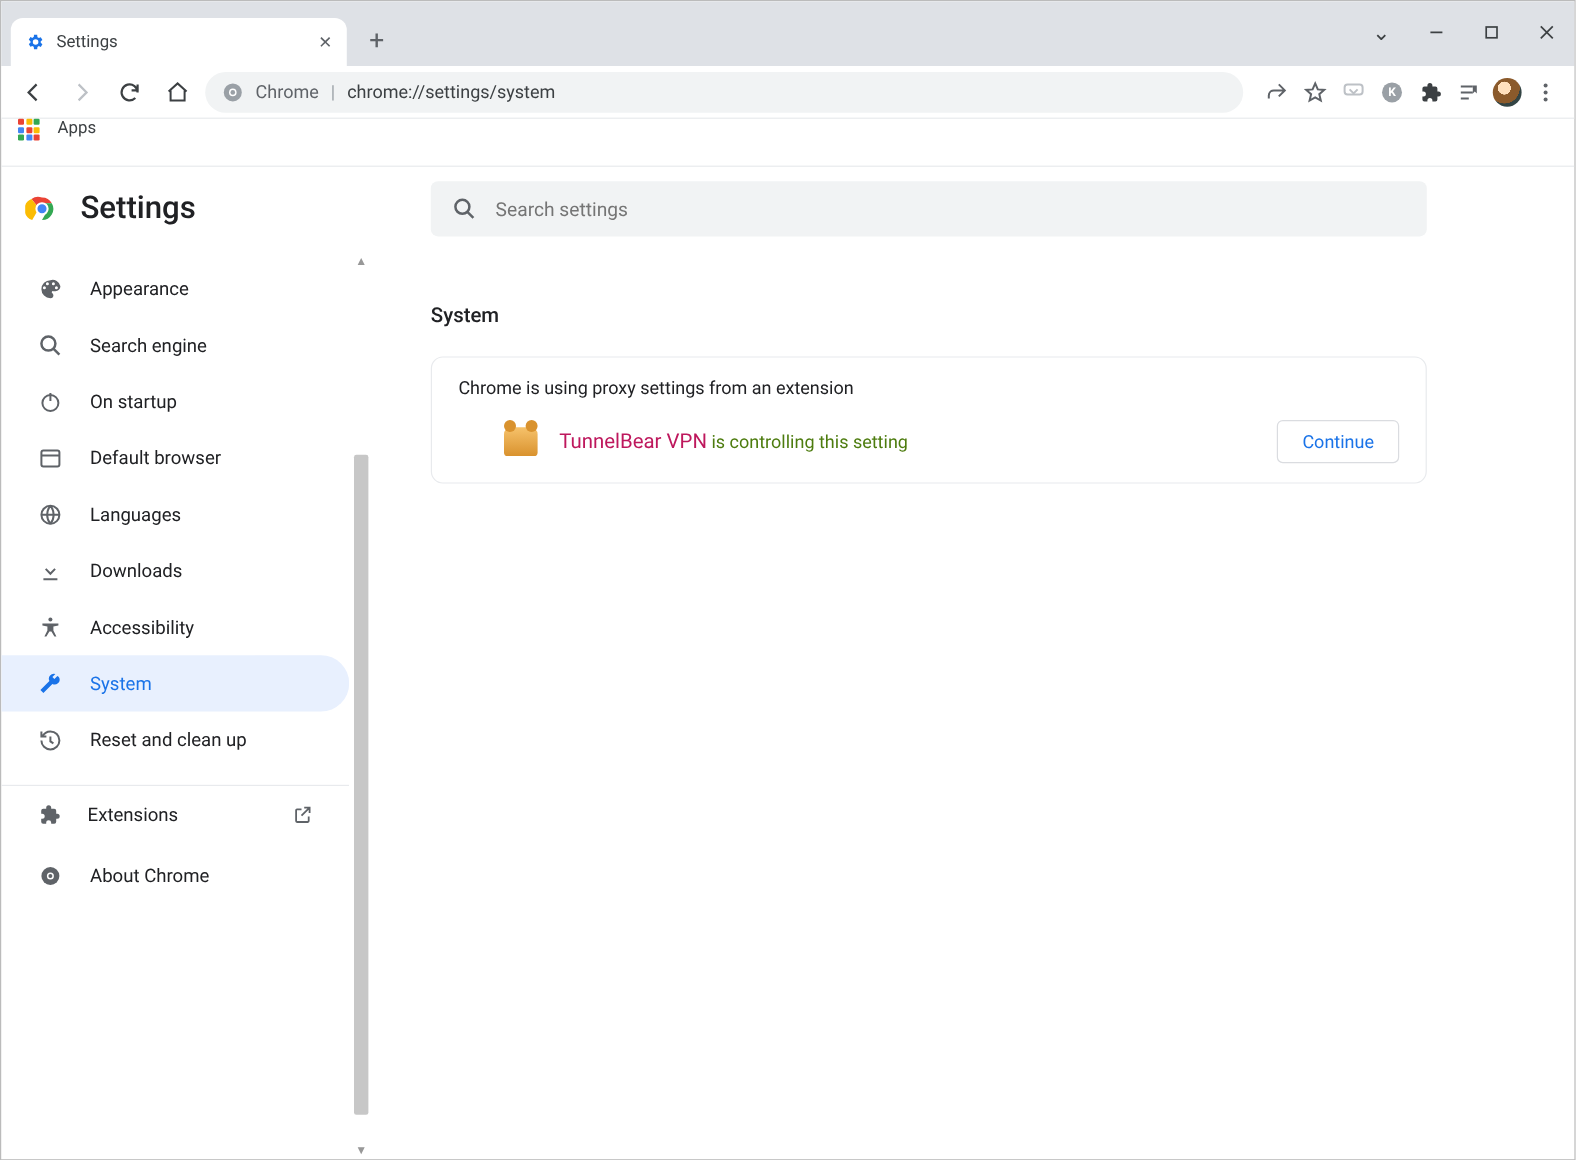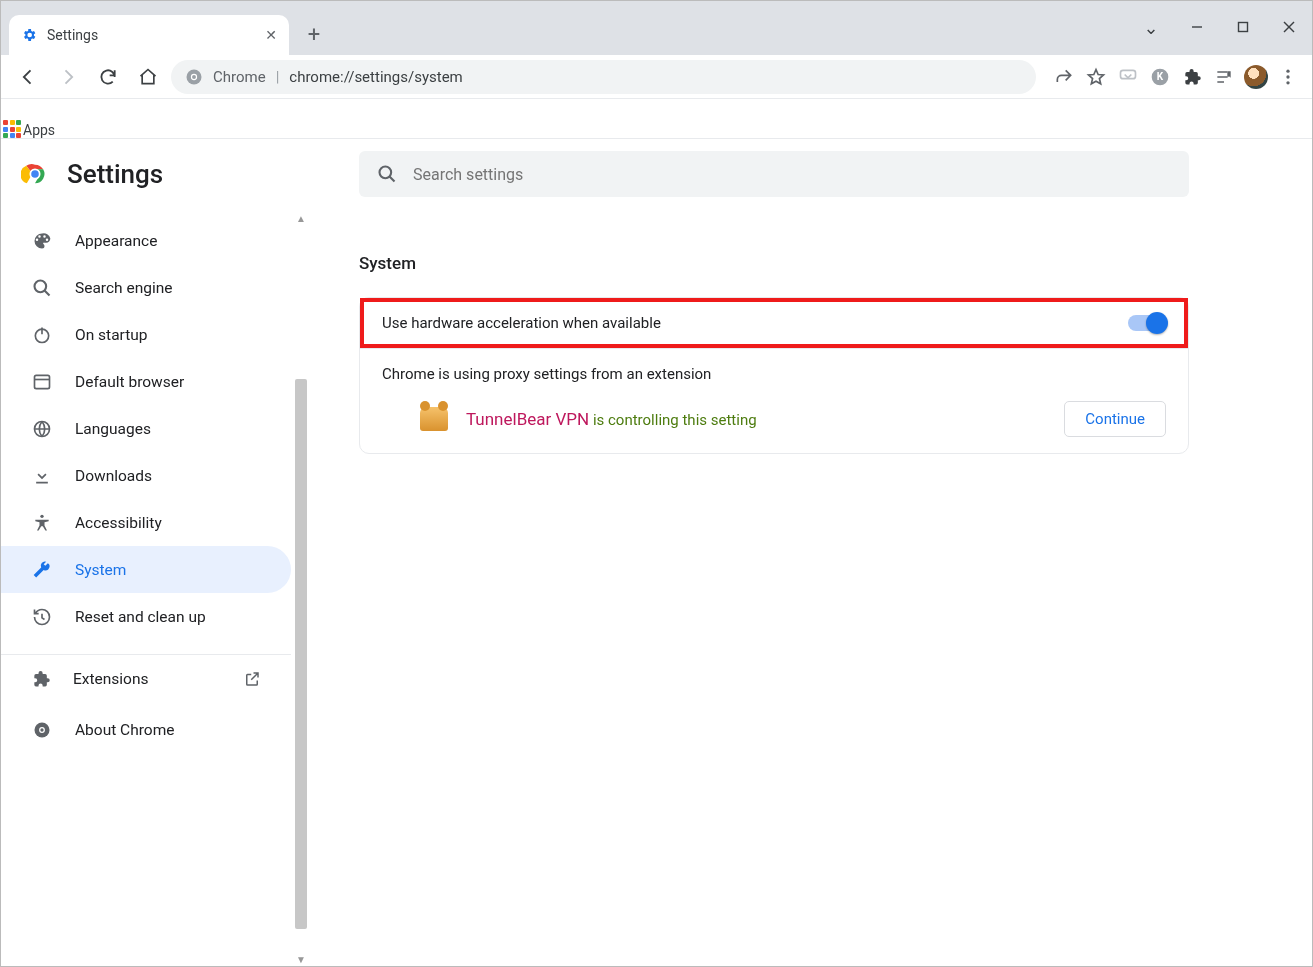--- a/index.html
+++ b/index.html
@@ -20,21 +20,21 @@
   .tb-icon { width:34px; height:34px; display:flex; align-items:center; justify-content:center; color:#5f6368; border-radius:50%; cursor:pointer; font-size:18px; }
   .tb-icon.disabled { color:#bdc1c6; cursor:default; }
   .omnibox { flex:1; height:34px; background:#f1f3f4; border-radius:17px; display:flex; align-items:center; padding:0 14px; gap:10px; color:#5f6368; font-size:15px; }
   .omni-origin { color:#5f6368; }
   .omni-sep { color:#9aa0a6; }
   .omni-path { color:#3c4043; }
   .right-icons { display:flex; gap:4px; align-items:center; margin-left:8px; }
   .ext-icon { width:28px; height:28px; display:flex; align-items:center; justify-content:center; color:#5f6368; border-radius:4px; cursor:pointer; }
   .avatar { width:24px; height:24px; border-radius:50%; background: radial-gradient(circle at 40% 35%, #ffe0bd 25%, #8b5a2b 26% 60%, #344 61%); }
 
-  .bookmarks { height:40px; border-bottom:1px solid #e8eaed; display:flex; align-items:flex-end; padding:0 2px; gap:2px; }
+  .bookmarks { height:40px; border-bottom:1px solid #e8eaed; display:flex; align-items:flex-start; padding:0 14px; gap:15px; }
   .apps-grid { width:18px; height:18px; display:grid; grid-template-columns:repeat(3,5px); grid-template-rows:repeat(3,5px); gap:1.5px; }
   .apps-grid span { border-radius:1px; }
   .bookmarks-label { font-size:14px; color:#3c4043; }
 
   
   .page { display:flex; height: calc(967px - 54px - 44px - 40px); }
   .sidebar-wrap { width:308px; position:relative; }
   .page-header { position:absolute; top:20px; left:20px; display:flex; align-items:center; gap:18px; }
   .chrome-logo { width:28px; height:28px; }
   .page-title { font-size:26px; font-weight:500; color:#202124; }
@@ -346,24 +346,20 @@
             <circle cx="10" cy="10" r="7"></circle>
             <path d="M21 21l-6-6"></path>
           </svg>
         </span>
       <input type="text" placeholder="Search settings" style="">
     </div>
 
     <div class="section-title">System</div>
 
     <div class="card">
-      <div class="row highlight">
-        <span>Use hardware acceleration when available</span>
-        <div class="toggle"></div>
-      </div>
       <div class="row proxy-row">
         <span class="proxy-title">Chrome is using proxy settings from an extension</span>
         <div class="proxy-sub">
           <div class="bear"></div>
           <span>
             <span class="ext-name">TunnelBear VPN</span><span class="ext-rest"> is controlling this setting</span>
           </span>
           <button class="disable-btn">Continue</button>
         </div>
       </div>

